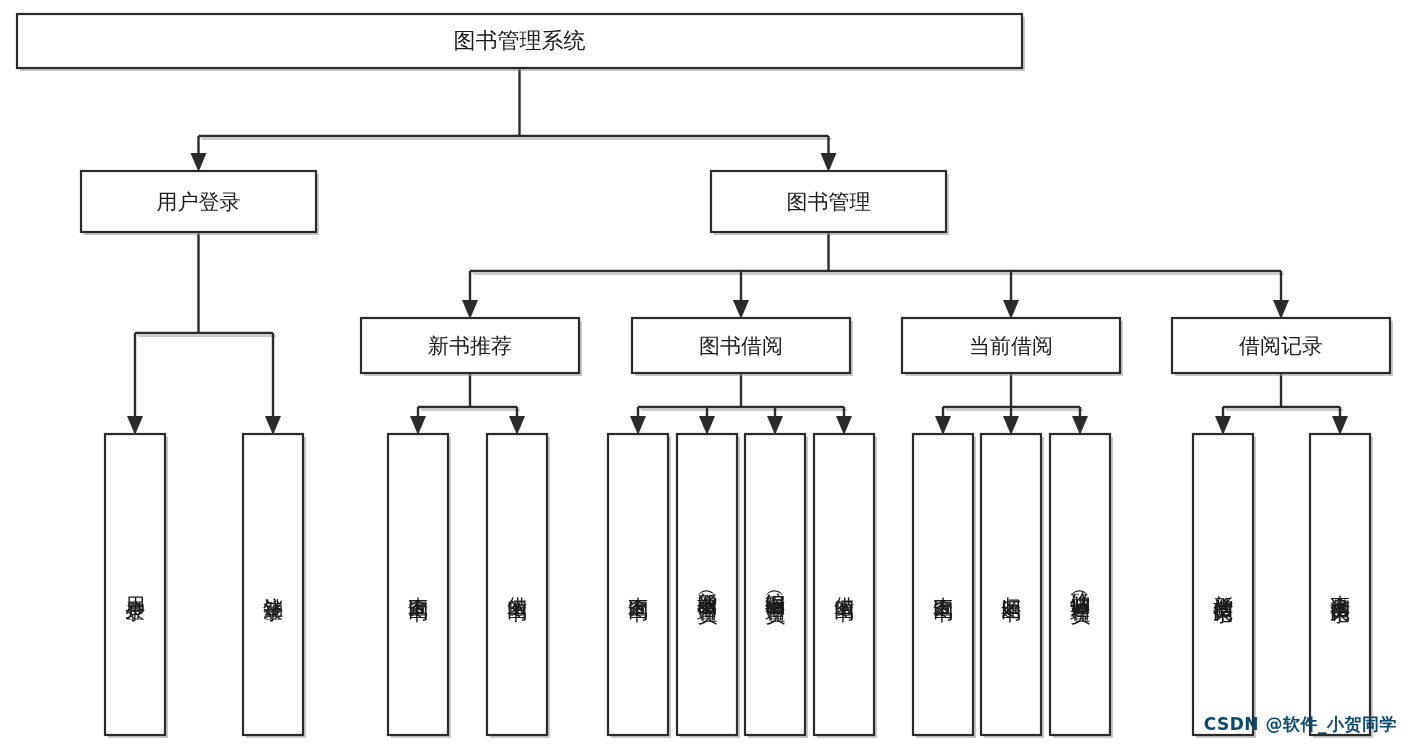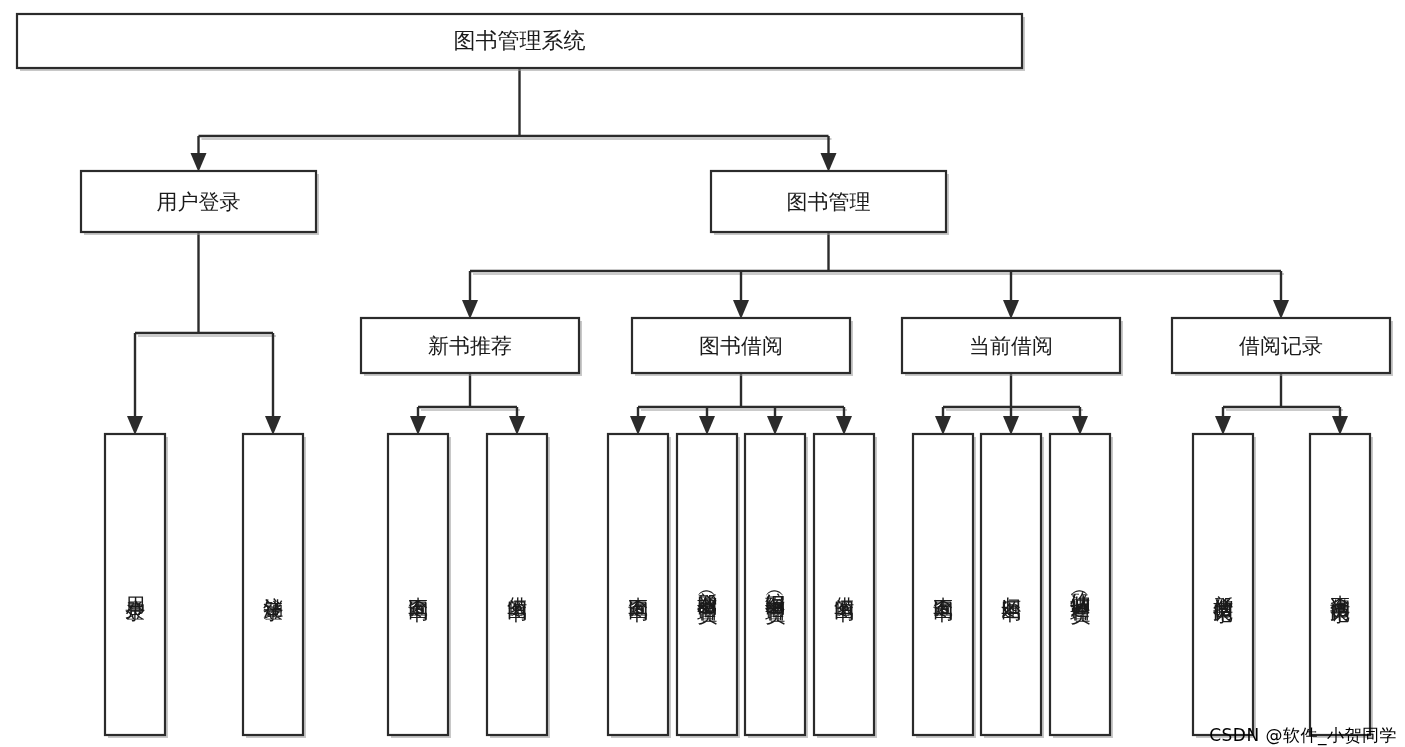--- a/index.html
+++ b/index.html
@@ -79,26 +79,27 @@
     font-family: "DejaVu Sans", "Liberation Sans", sans-serif;
     font-size: 20px;
     line-height: 1.18;
     letter-spacing: 2px;
     color: #1a1a1a;
     white-space: nowrap;
   }
   #watermark {
     position: absolute;
     right: 8px;
-    bottom: 0;
+    bottom: 11px;
     font-family: "DejaVu Sans", "Liberation Sans", sans-serif;
     font-size: 17px;
-    color: #000000;
+    color: #0c4a6e;
     letter-spacing: 0.5px;
     user-select: none;
+    font-weight: bold;
   }
 </style>
 </head>
 <body>
 
 <div id="diagram-root">
 
   <svg id="tree-svg" viewBox="0 0 1405 747">
     <defs></defs>
     <g id="edges-layer">

